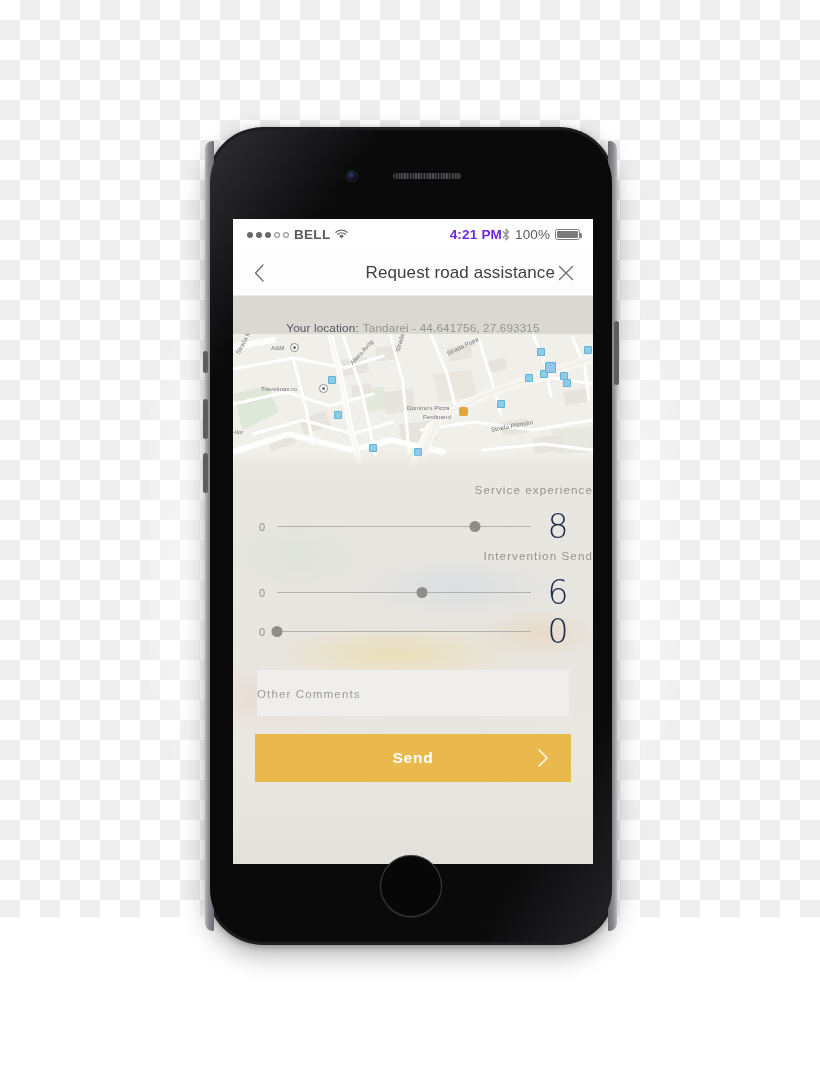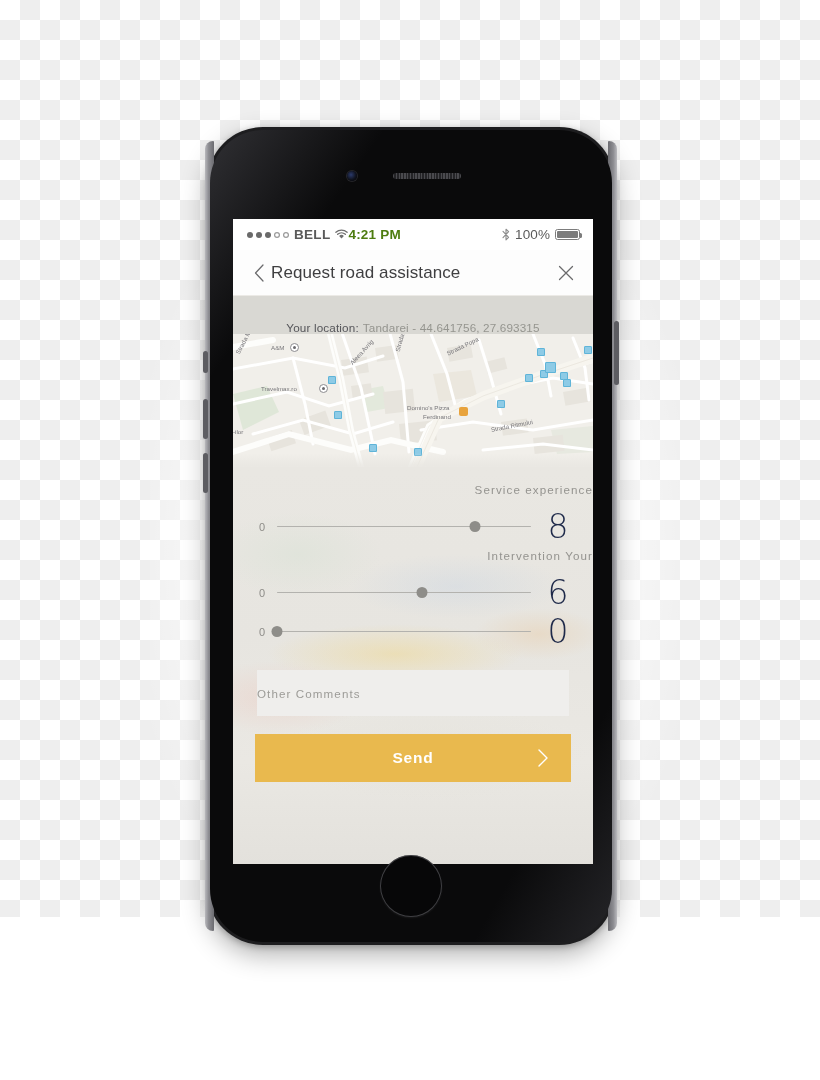--- a/index.html
+++ b/index.html
@@ -154,21 +154,21 @@
     height: 31px;
     background: #ffffff;
     display: flex;
     align-items: center;
     padding: 0 13px 0 14px;
     font-size: 13.5px;
     color: #5b5b5b;
     letter-spacing: 0.1px;
   }
   #status-left  { display: flex; align-items: center; gap: 5px; flex: 0 0 auto; }
-  #status-mid   { flex: 1; text-align: left; font-weight: 600; color: #4d7c0f; letter-spacing: 0.2px;}
+  #status-mid   { flex: 1; text-align: right; font-weight: 600; color: #6d28d9; letter-spacing: 0.2px;}
   #status-right { display: flex; align-items: center; gap: 5px; flex: 0 0 auto; }
   #signal-dots  { display: flex; gap: 3px; align-items: center; }
   .sdot { width: 6px; height: 6px; border-radius: 50%; }
   .sdot.on  { background: #6a6a6a; }
   .sdot.off { background: transparent; box-shadow: inset 0 0 0 1.2px #9a9a9a; }
   #carrier-label { font-weight: 600; color: #5a5a5a; font-size: 13.5px; letter-spacing: 0.3px;}
   #battery-pct { font-weight: 500; color: #5a5a5a; }
   #battery-icon {
     width: 25px; height: 11px;
     border: 1.3px solid #7c7c7c;
@@ -191,21 +191,21 @@
   #nav-bar {
     height: 45px;
     background: #fdfdfd;
     display: flex;
     align-items: center;
     padding: 0 16px;
     border-bottom: 1px solid #eceae6;
   }
   #nav-title {
     flex: 1;
-    text-align: left;
+    text-align: right;
     font-size: 17px;
     color: #3f3f41;
     letter-spacing: 0.1px;
     font-weight: 400;
   }
   .nav-icon { width: 22px; height: 22px; flex: 0 0 auto; }
 
   
   #location-bar {
     height: 38px;
@@ -532,21 +532,21 @@
               <span class="slider-min">0</span>
               <div class="slider-track-wrap">
                 <div class="slider-track"></div>
                 <div class="slider-thumb" style="left:78%;"></div>
               </div>
               <span class="slider-value">8</span>
             </div>
           </div>
 
           <div class="slider-group">
-            <div class="slider-caption">Intervention Your</div>
+            <div class="slider-caption">Intervention Send</div>
             <div class="slider-row">
               <span class="slider-min">0</span>
               <div class="slider-track-wrap">
                 <div class="slider-track"></div>
                 <div class="slider-thumb" style="left:57%;"></div>
               </div>
               <span class="slider-value">6</span>
             </div>
           </div>
 

